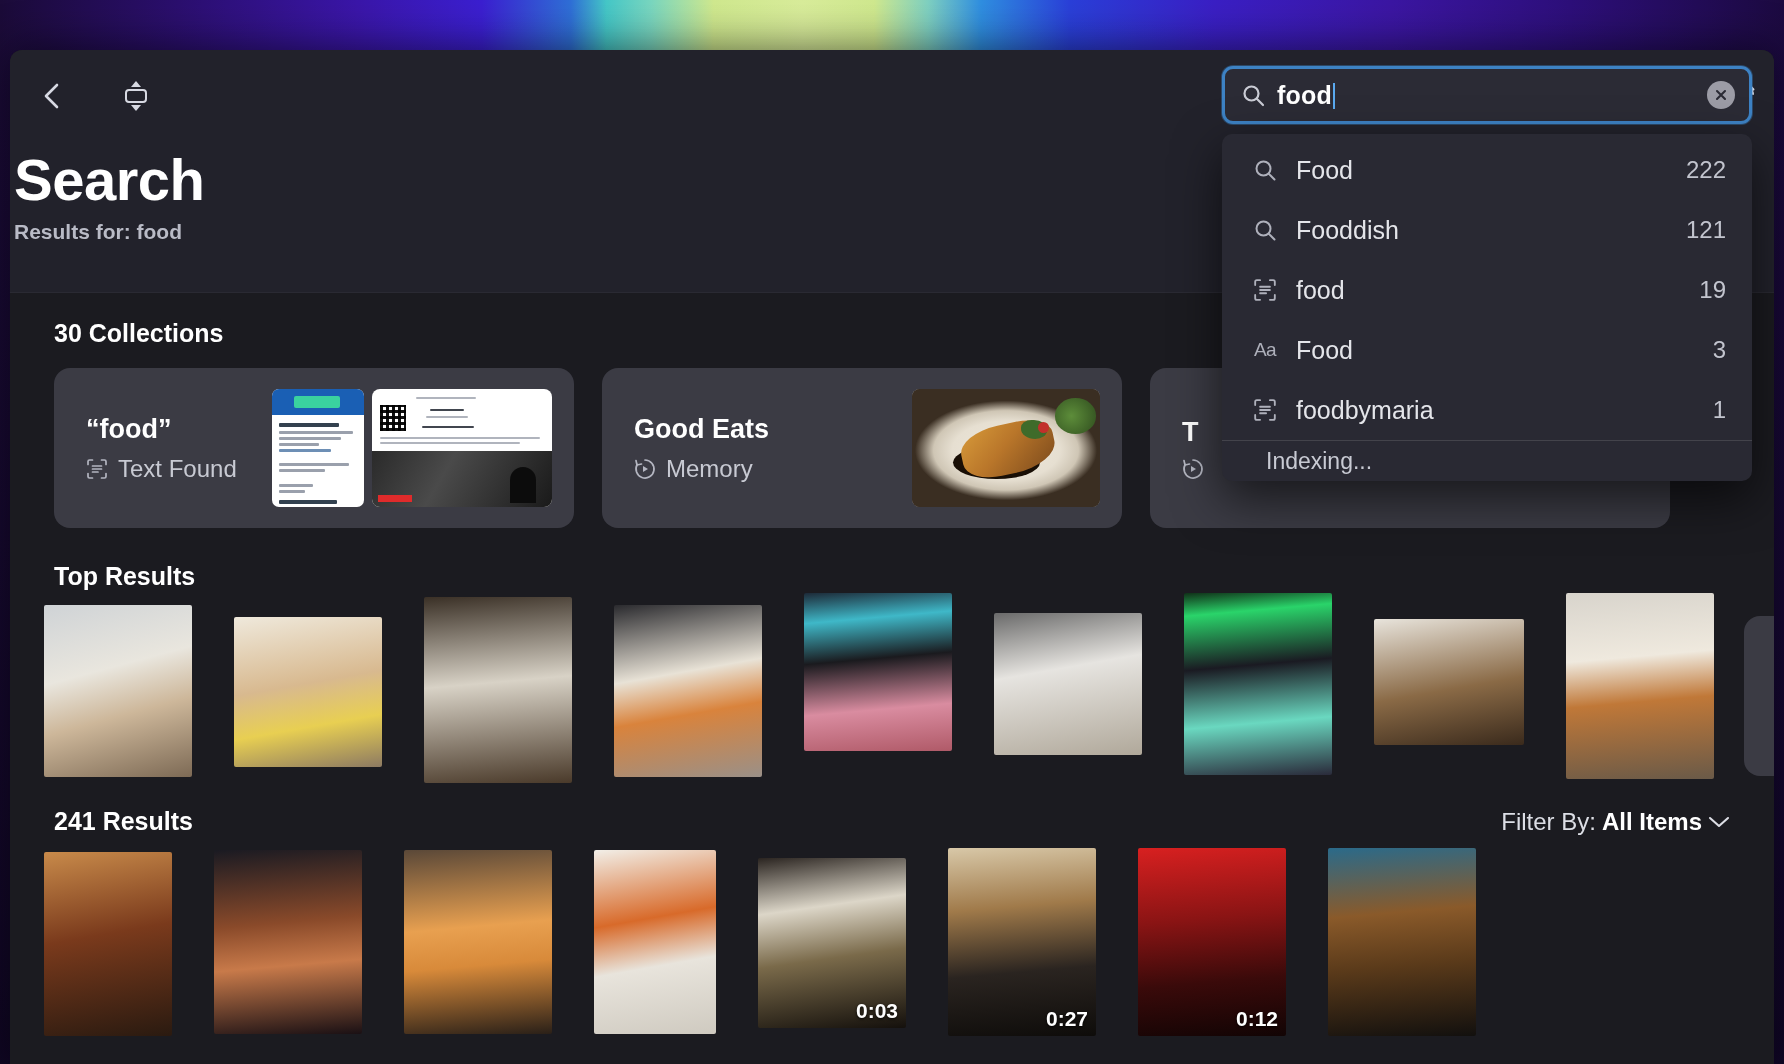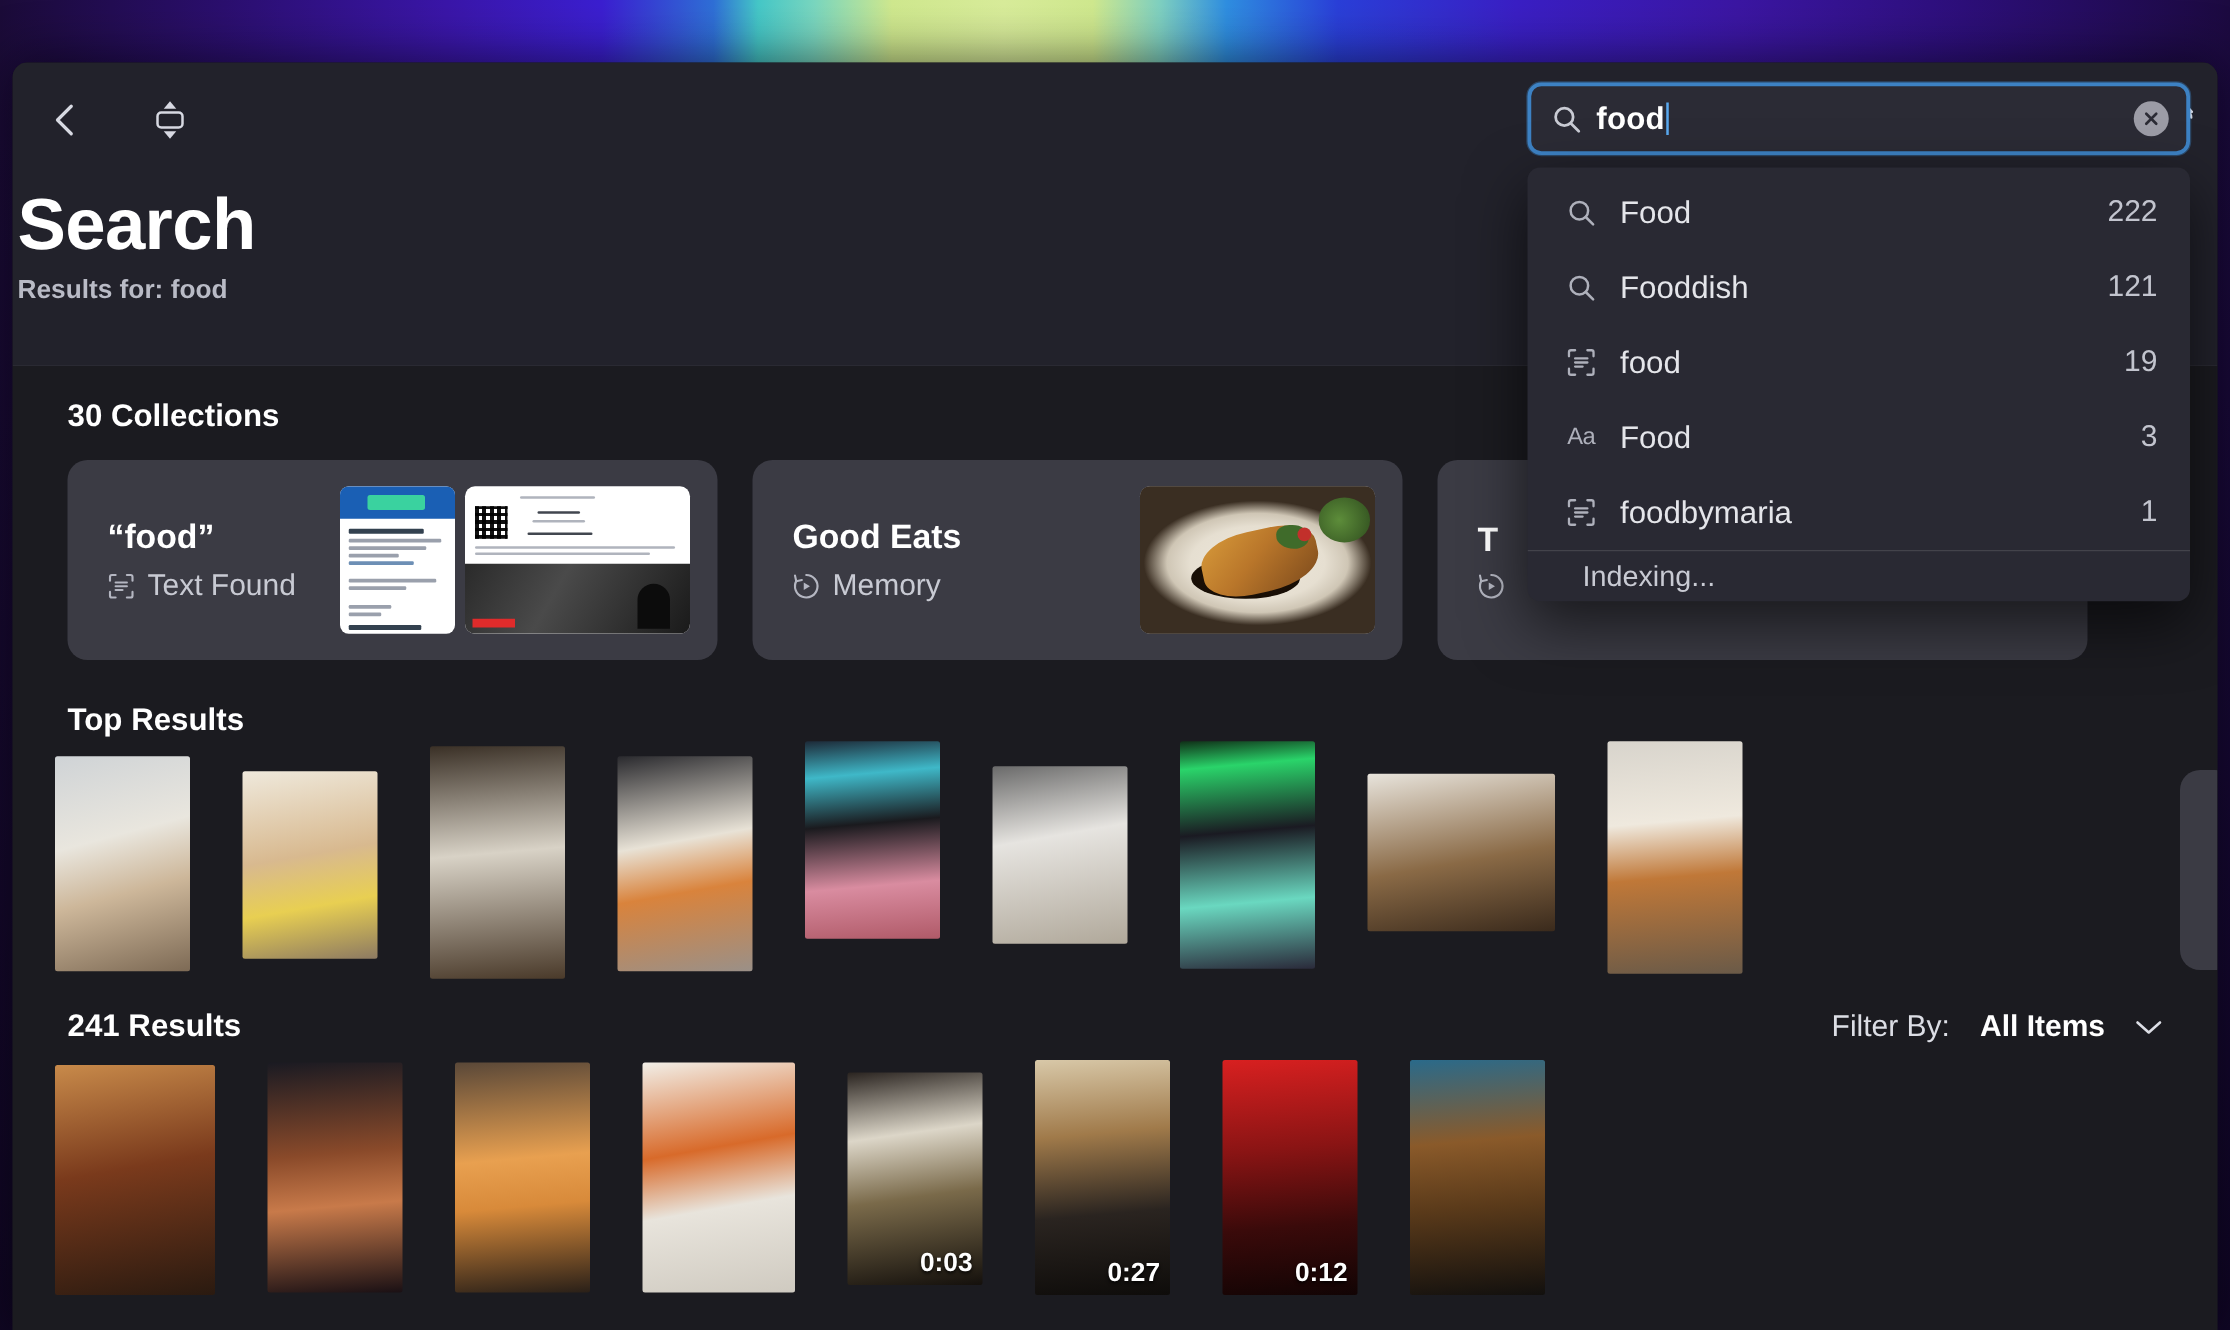--- a/index.html
+++ b/index.html
@@ -263,40 +263,40 @@
   }
 
   
   .thumb-row {
     display: flex; gap: 42px;
     padding: 14px 0 0 34px;
     align-items: flex-start;
   }
   .thumb {
     flex: 0 0 auto;
-    width: 108px; height: 172px;
+    width: 148px; height: 172px;
     border-radius: 2px;
     overflow: hidden;
     position: relative;
     background: #333;
     cursor: pointer;
   }
   .thumb .dur {
     position: absolute; right: 8px; bottom: 5px;
     color: #fff; font-size: 21px; font-weight: 600;
     text-shadow: 0 1px 3px rgba(0,0,0,.9);
   }
   .results-head {
     display: flex; align-items: baseline;
     padding: 24px 44px 0 44px;
   }
   .results-head .section-title { padding: 0; }
   .results-head .spacer { flex: 1; }
   #filter-control {
-    display: flex; align-items: center; gap: 24px;
+    display: flex; align-items: center; gap: 6px;
     color: #e6e7ec; font-size: 24px; cursor: pointer;
   }
   #filter-control .fc-label { font-weight: 400; color: #dcdee5; }
   #filter-control .fc-value { font-weight: 700; color: #ffffff; }
   #filter-control .chev { display:flex; color:#dcdee5; }
 
   
   #edge-card {
     position: absolute;
     right: -14px; top: 323px;

